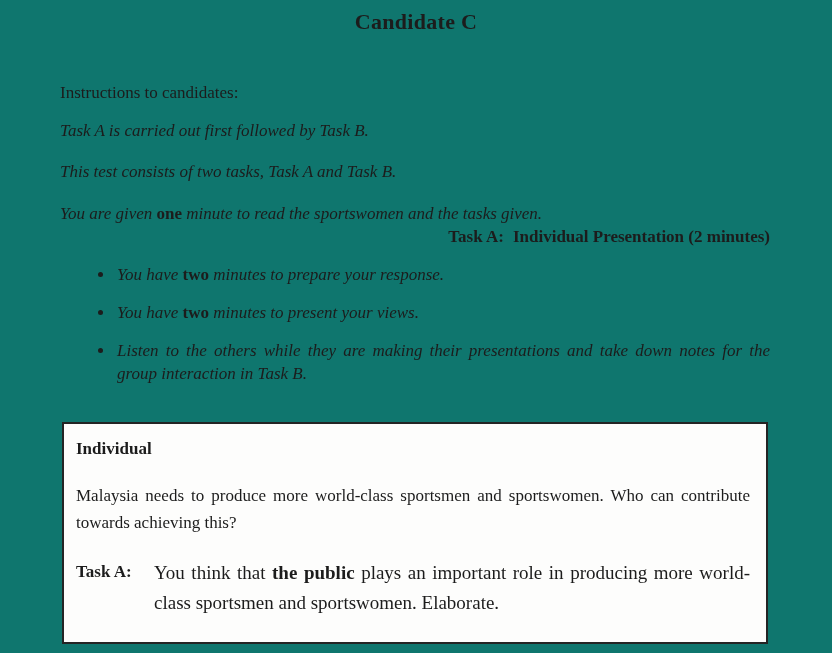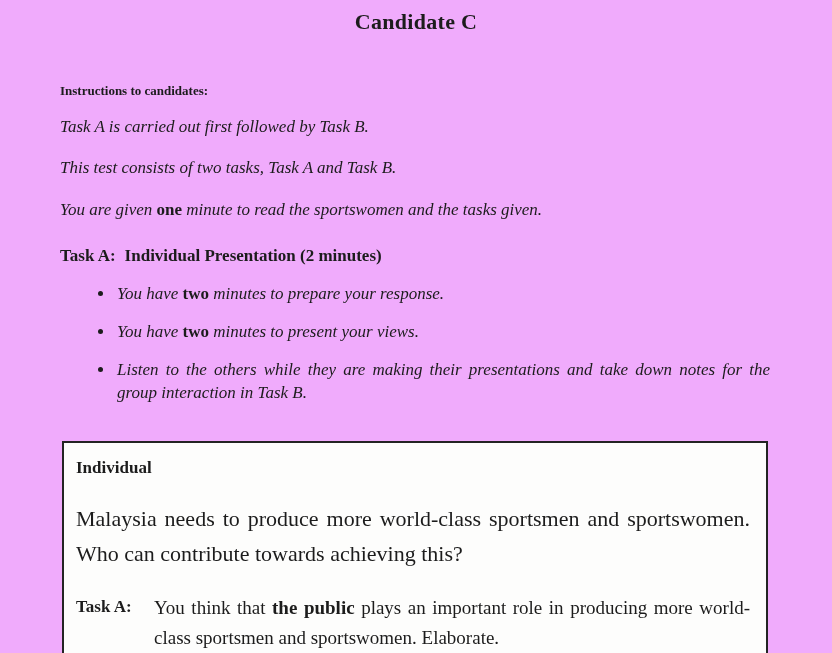--- a/index.html
+++ b/index.html
@@ -5,58 +5,58 @@
   html, body {
     margin: 0;
     padding: 0;
     background: #f4f4f2;
   }
   .page {
     position: relative;
     width: 832px;
     height: 653px;
     margin: 0 auto;
-    background: #f0abfc;
+    background: #0f766e;
     font-family: "Liberation Serif", "DejaVu Serif", serif;
     color: #1c1c1c;
     overflow: hidden;
     box-sizing: border-box;
   }
   .title {
     padding-top: 9px;
     text-align: center;
     font-weight: bold;
     font-size: 22px;
     letter-spacing: 0.3px;
   }
   .content {
     margin: 0 62px 0 60px; 
   }
   .instructions-heading {
     margin-top: 48px;
-    font-weight: bold;
-    font-size: 13px;
+    font-weight: normal;
+    font-size: 17px;
   }
   .instr-line {
     margin-top: 15px;
     font-style: italic;
     font-size: 17px;
     line-height: 1.55;
   }
   .instr-line:first-of-type {
     margin-top: 24px;
   }
   b.up {
     font-style: normal;
     font-weight: bold;
   }
   .task-heading {
-    margin-top: 23px;
     font-weight: bold;
     font-size: 17px;
+    text-align: right;
   }
   .task-heading .gap {
     display: inline-block;
     width: 9px;
   }
   ul.bullets {
     margin: 16px 0 0 0;
     padding-left: 55px;
     list-style: disc outside;
   }
@@ -78,21 +78,21 @@
     border: 2px solid #242424;
     padding: 15px 16px 24px 12px;
     background: #fdfdfc;
   }
   .situation-heading {
     font-weight: bold;
     font-size: 17px;
   }
   .situation-body {
     margin-top: 23px;
-    font-size: 22px;
+    font-size: 17px;
     line-height: 1.6;
     text-align: justify;
   }
   .task-row {
     margin-top: 21px;
     display: flex;
     align-items: flex-start;
   }
   .task-row .task-label {
     flex: 0 0 78px;

